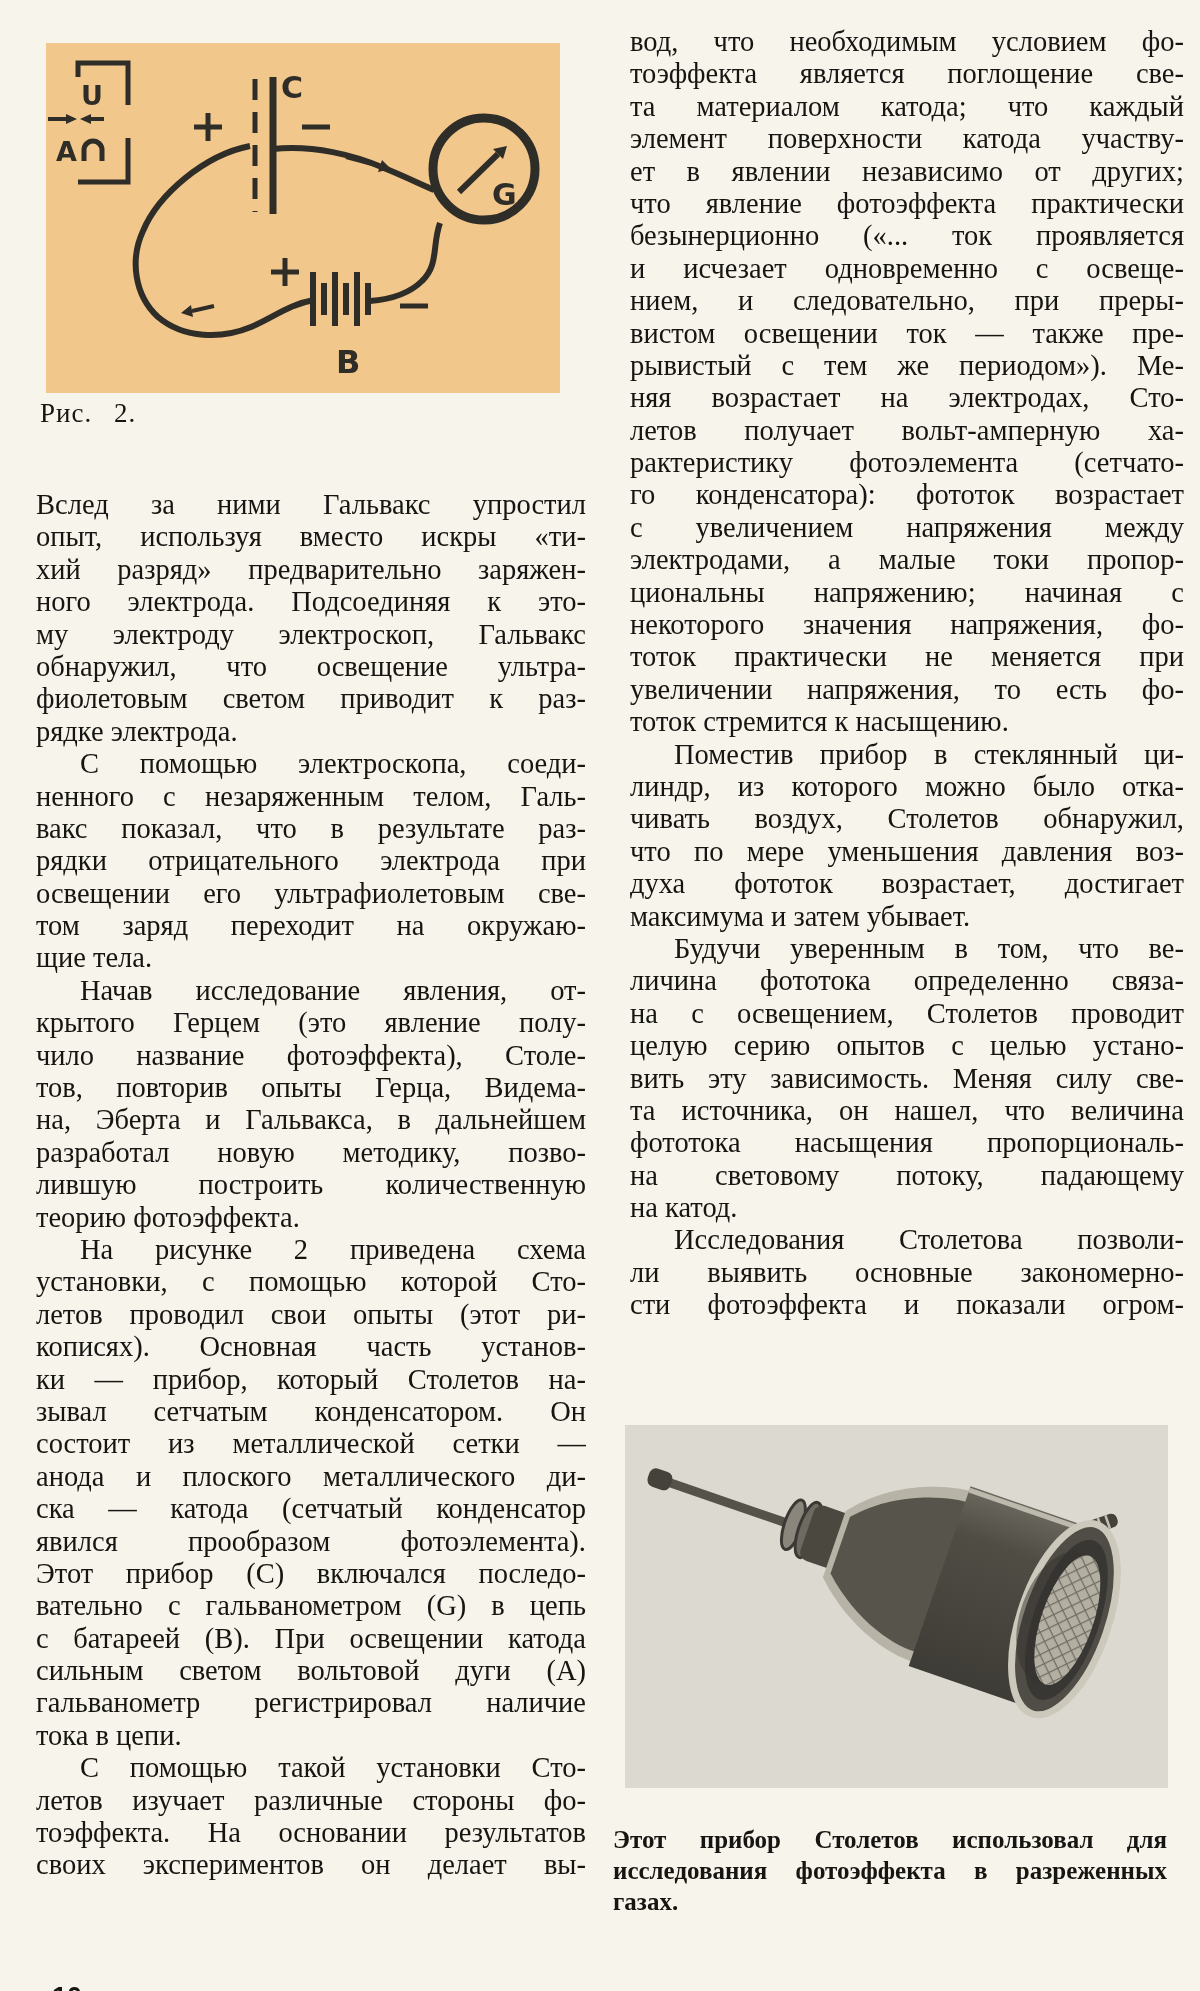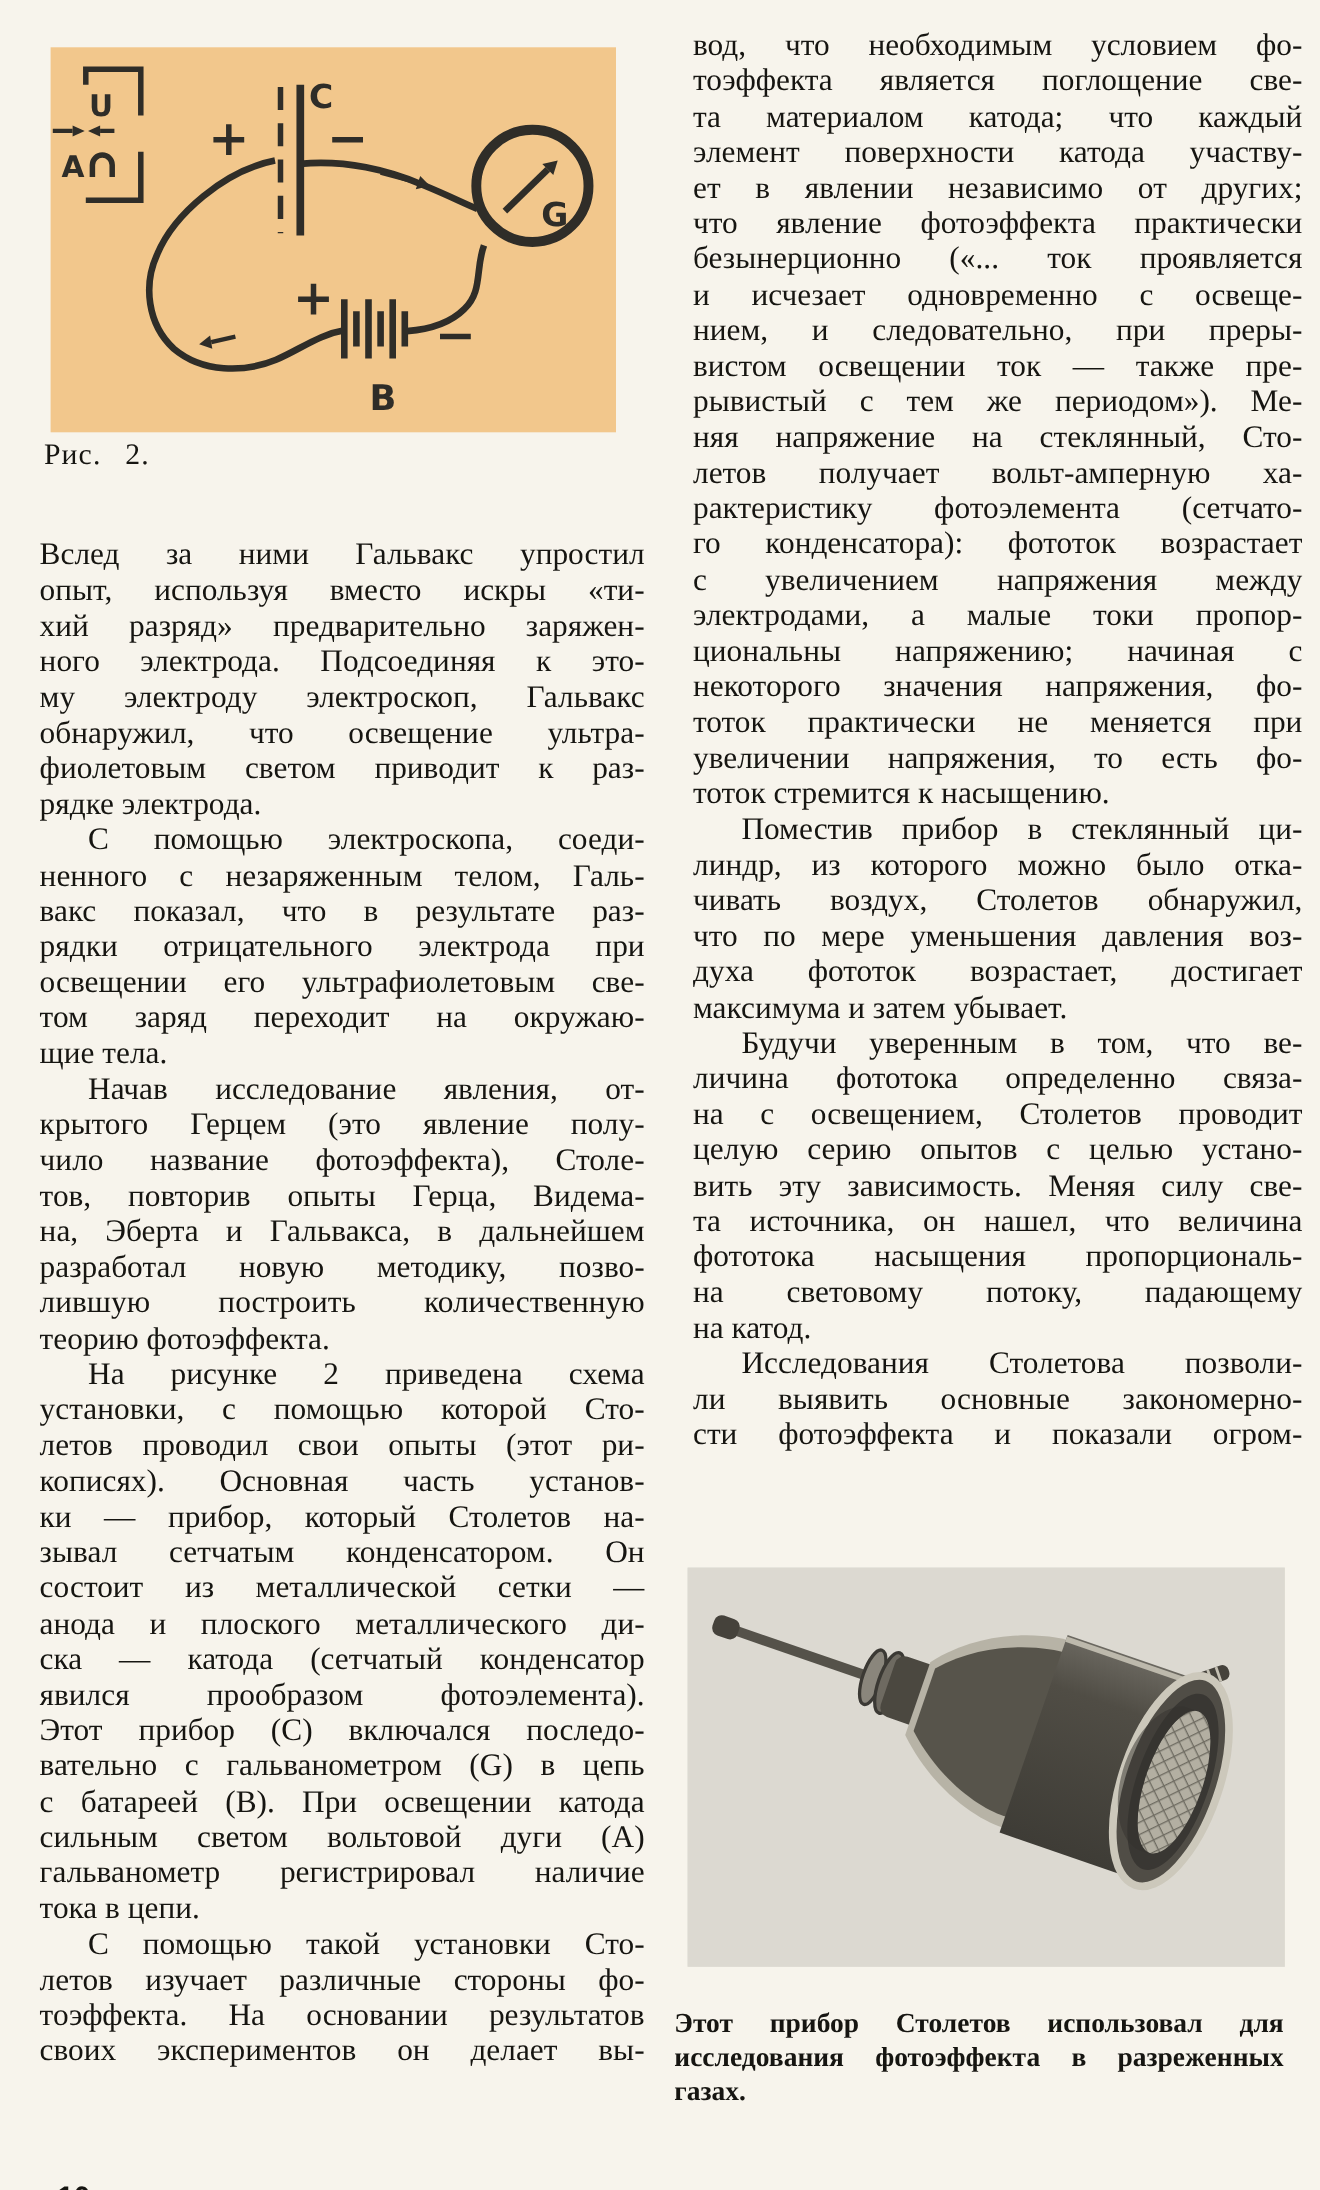--- a/index.html
+++ b/index.html
@@ -158,21 +158,21 @@
       <div class="line">тоэффекта является поглощение све-</div>
       <div class="line">та материалом катода; что каждый</div>
       <div class="line">элемент поверхности катода участву-</div>
       <div class="line">ет в явлении независимо от других;</div>
       <div class="line">что явление фотоэффекта практически</div>
       <div class="line">безынерционно («... ток проявляется</div>
       <div class="line">и исчезает одновременно с освеще-</div>
       <div class="line">нием, и следовательно, при преры-</div>
       <div class="line">вистом освещении ток — также пре-</div>
       <div class="line">рывистый с тем же периодом»). Ме-</div>
-      <div class="line">няя напряжение на стеклянный, Сто-</div>
+      <div class="line">няя возрастает на электродах, Сто-</div>
       <div class="line">летов получает вольт-амперную ха-</div>
       <div class="line">рактеристику фотоэлемента (сетчато-</div>
       <div class="line">го конденсатора): фототок возрастает</div>
       <div class="line">с увеличением напряжения между</div>
       <div class="line">электродами, а малые токи пропор-</div>
       <div class="line">циональны напряжению; начиная с</div>
       <div class="line">некоторого значения напряжения, фо-</div>
       <div class="line">тоток практически не меняется при</div>
       <div class="line">увеличении напряжения, то есть фо-</div>
       <div class="line flush">тоток стремится к насыщению.</div>

